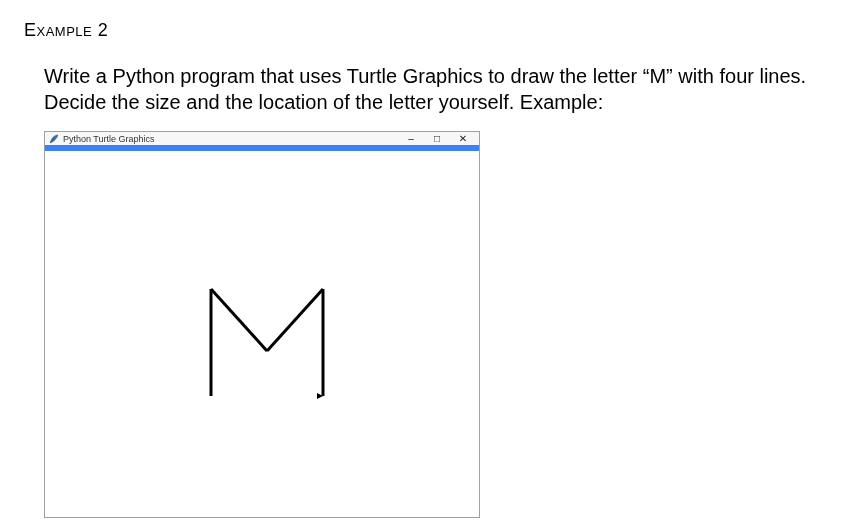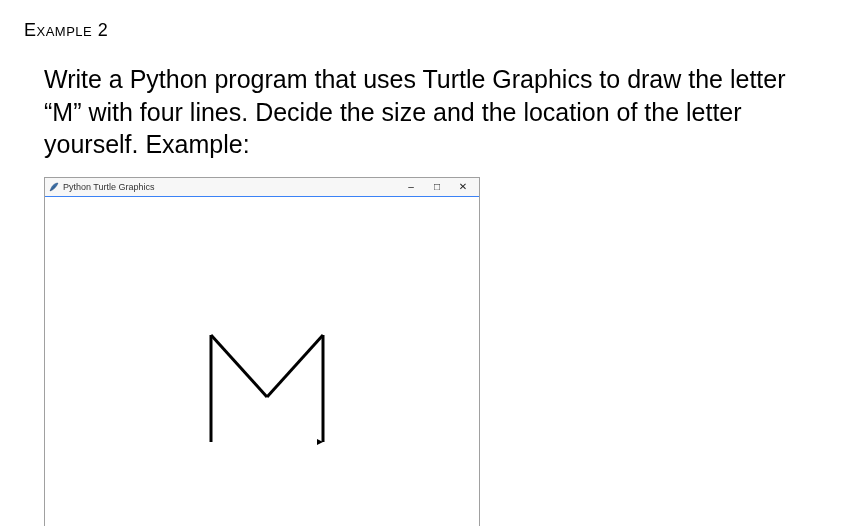--- a/index.html
+++ b/index.html
@@ -17,38 +17,38 @@
     }
     .problem-title {
       font-size: 18px;
       letter-spacing: 0.5px;
       margin-bottom: 22px;
     }
     .problem-title-label {
       font-variant: small-caps;
     }
     .instruction {
-      font-size: 25px;
+      font-size: 20px;
       line-height: 1.3;
       margin-left: 20px;
       margin-bottom: 16px;
       max-width: 790px;
     }
     .window {
       margin-left: 20px;
       width: 436px;
       height: 387px;
       border: 1px solid #a0a0a0;
       background: #fff;
       display: flex;
       flex-direction: column;
     }
     .titlebar {
       height: 19px;
-      border-bottom: 1px solid #3b82f6;
+      border-bottom: 6px solid #3b82f6;
       background: #f7f7f7;
       display: flex;
       align-items: center;
       padding: 0 4px;
       font-size: 9px;
       color: #333;
     }
     .titlebar-icon {
       display: inline-flex;
       margin-right: 4px;

